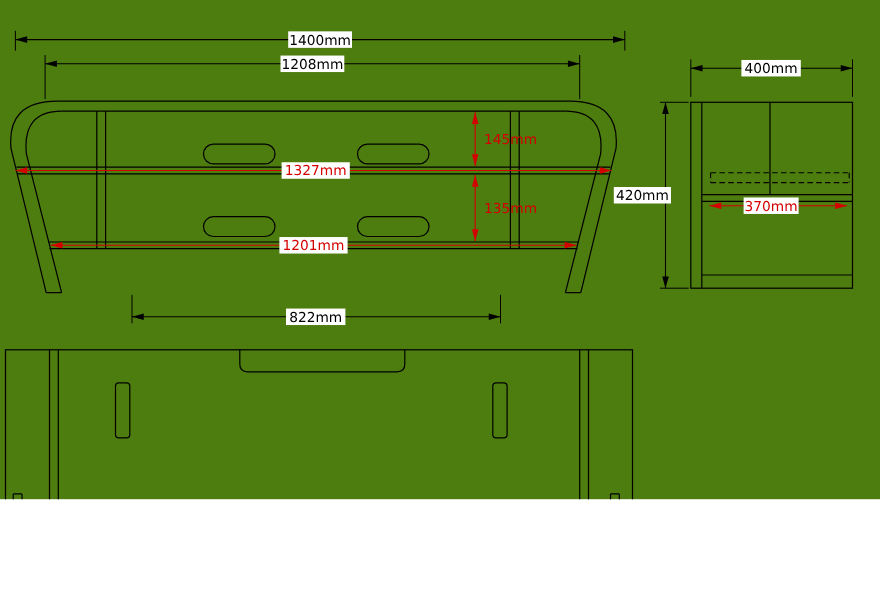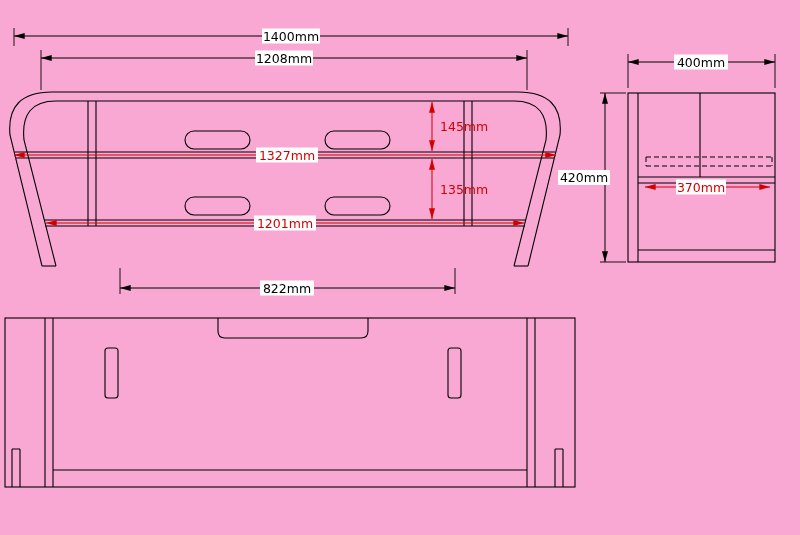--- a/index.html
+++ b/index.html
@@ -1,16 +1,16 @@
 <!DOCTYPE html>
 <html><head>
 <meta charset="utf-8">
 <style>
   html,body{margin:0;padding:0;background:#ffffff;}
-  .stage{position:relative;width:800px;height:535px;background:#f9a8d4;overflow:hidden;
+  .stage{position:relative;width:800px;height:454px;background:#4d7c0f;overflow:hidden;
          font-family:"DejaVu Sans", sans-serif;}
   svg{position:absolute;left:0;top:0;}
   .outline{stroke:#000000;stroke-width:1.1;fill:none;}
   .hidden-line{stroke:#000000;stroke-width:1;fill:none;stroke-dasharray:5 3;}
   .dim-black{stroke:#000000;stroke-width:1;fill:none;}
   .dim-red{stroke:#d40000;stroke-width:1;fill:none;}
   .ext{stroke:#000000;stroke-width:0.9;fill:none;}
   .lbl{font-family:"DejaVu Sans", sans-serif;font-size:12.5px;}
   .lbl-black{fill:#000000;}
   .lbl-red{fill:#d40000;}

